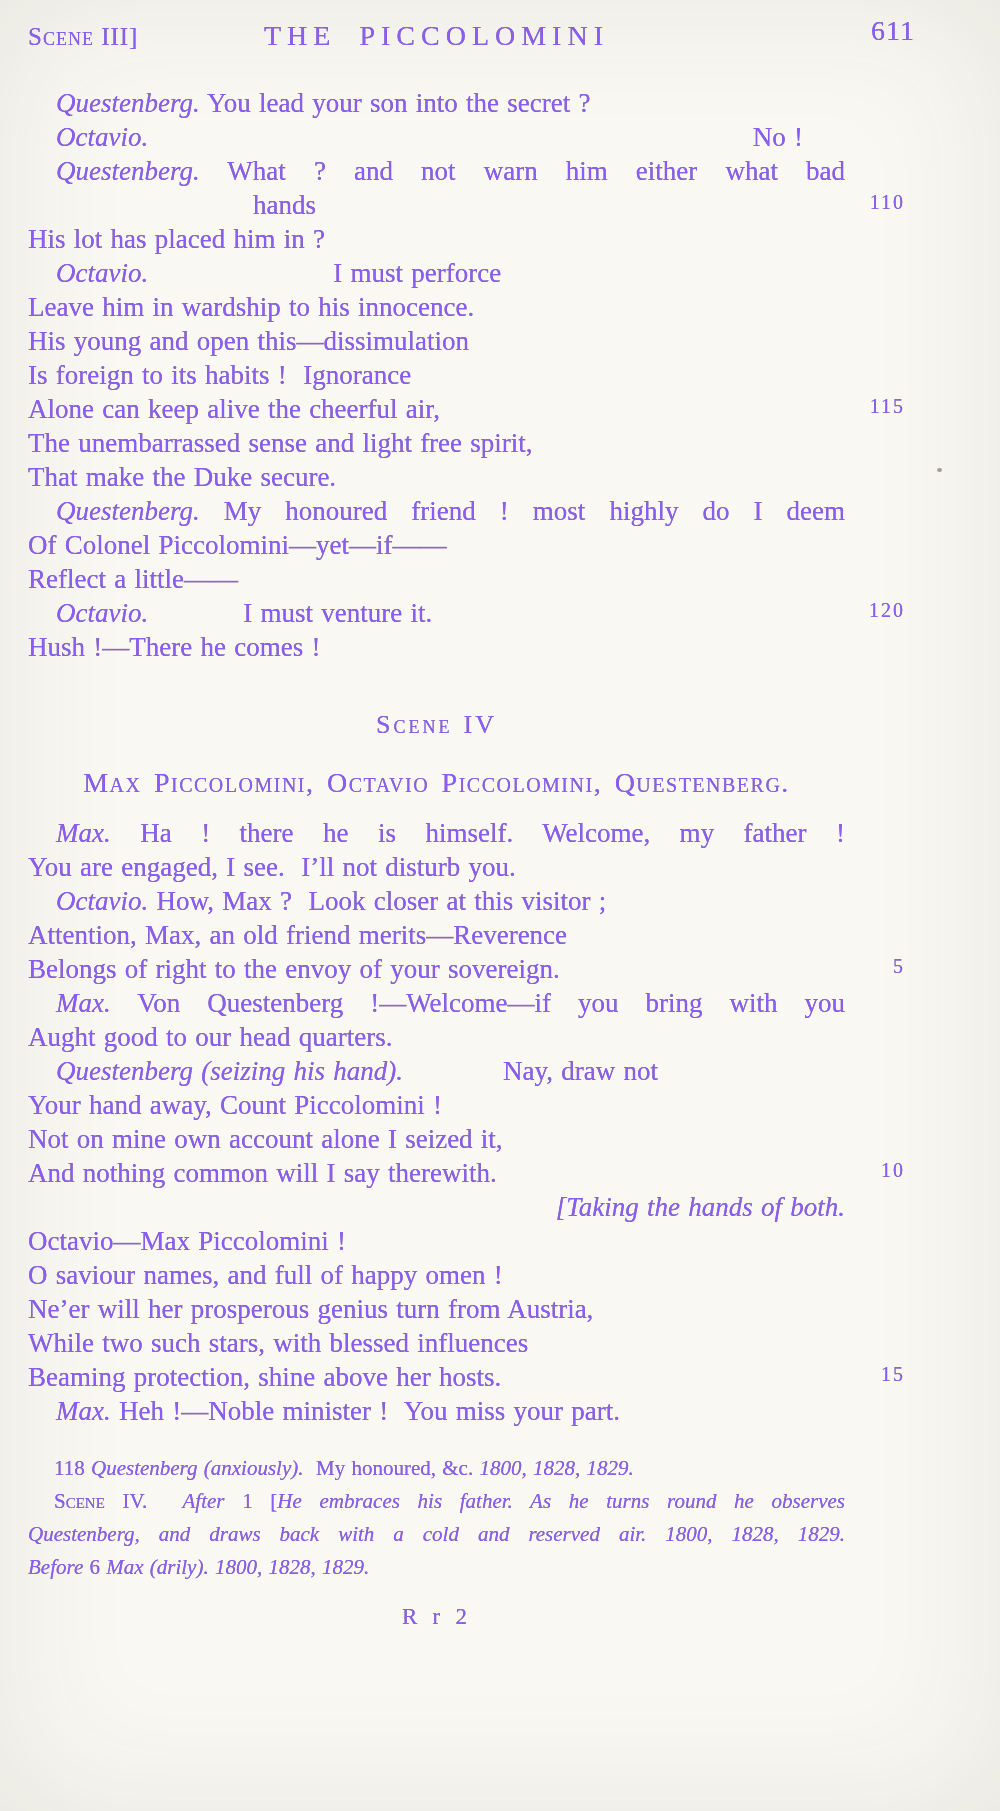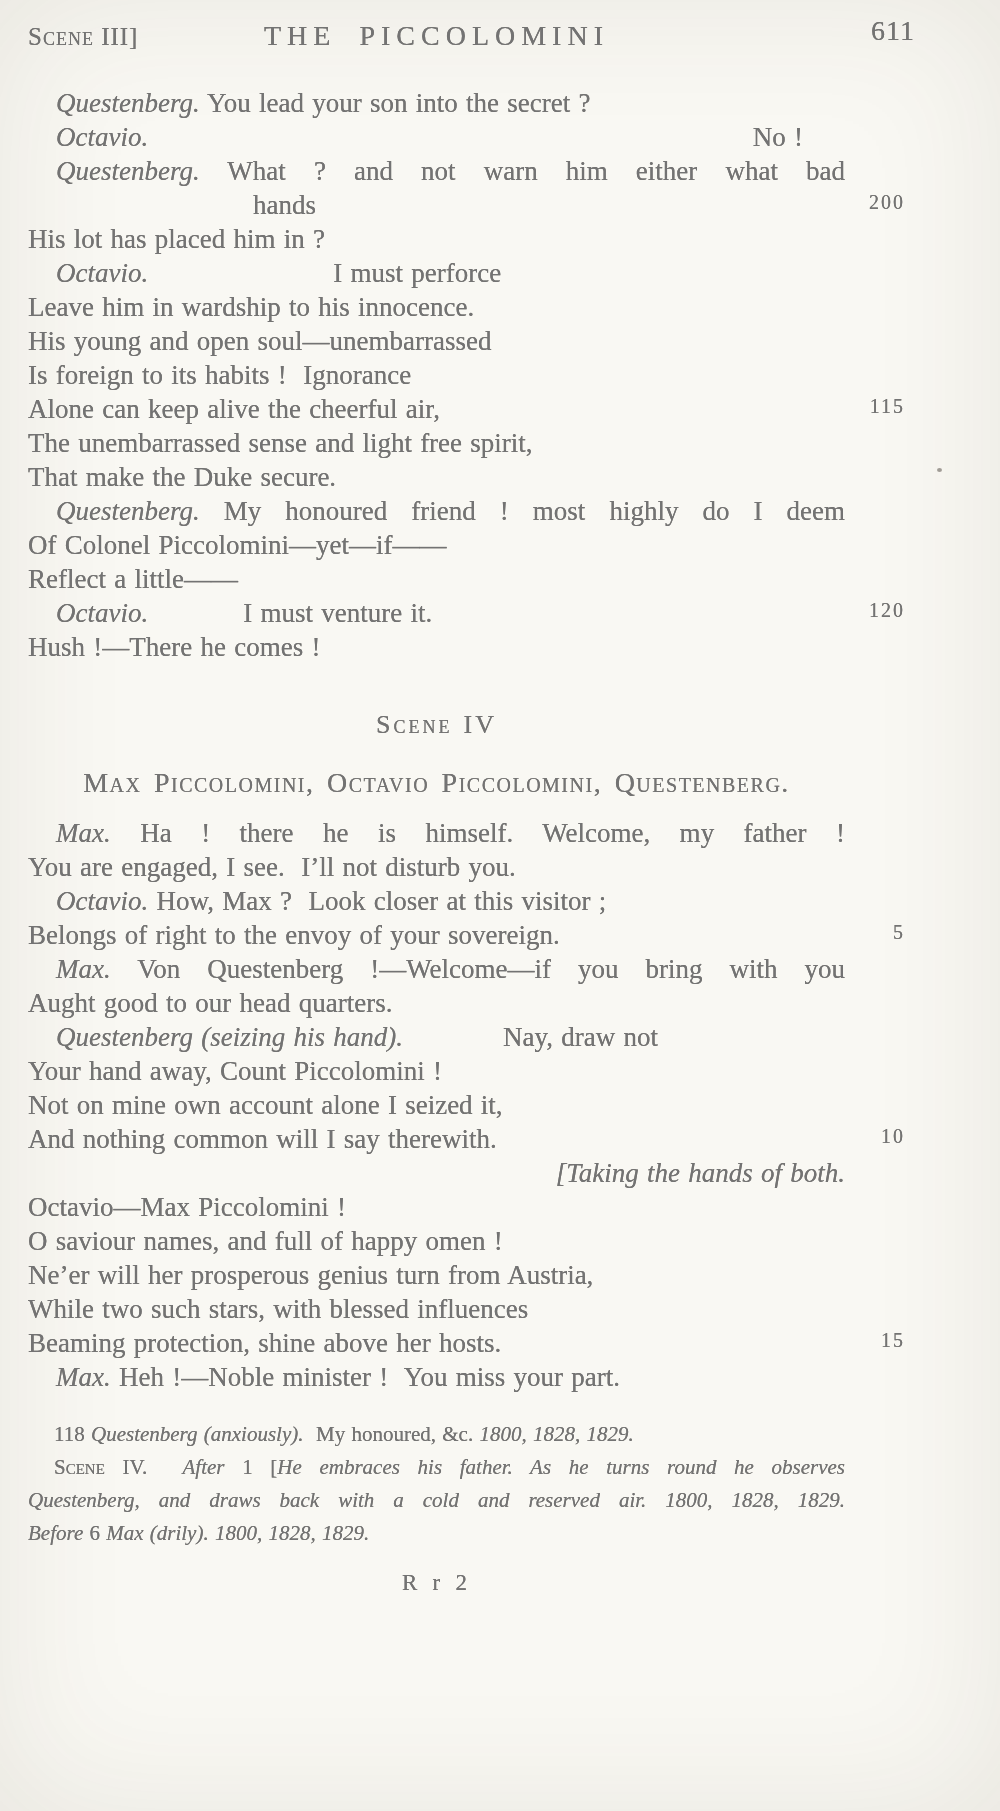--- a/index.html
+++ b/index.html
@@ -4,21 +4,21 @@
 <style>
   html,body { margin:0; padding:0; background:#e9e7e2; }
   .page {
     position:relative;
     width:1000px; height:1811px;
     margin:0 auto;
     background:#f9f8f3;
     box-shadow: inset 0 0 140px rgba(70,60,35,.09);
     overflow:hidden;
     font-family:"Liberation Serif","DejaVu Serif",serif;
-    color:#737373;
+    color:#8b5cf6;
     text-shadow:0 0 .5px rgba(20,15,10,.55);
   }
   
   .runhead {
     position:relative;
     display:grid;
     grid-template-columns:1fr auto 1fr;
     align-items:baseline;
     margin:20px 155px 0 28px;
   }
@@ -93,43 +93,44 @@
     <span class="scene">Scene III]</span>
     <span class="title">THE PICCOLOMINI</span>
     <span class="pageno">611</span>
   </header>
 
   <main class="textblock">
     <section id="scene3-lines">
         <div class="line ind1"><span class="it">Questenberg.</span><span> You lead your son into the secret ?</span></div>
         <div class="line ind1"><span class="it">Octavio.</span><span class="rightpart">No !</span></div>
         <div class="line ind1 stretch"><span class="it">Questenberg.</span><span> What ? and not warn him either what bad</span></div>
-        <div class="line ind2"><span>hands</span><span class="lnum">200</span></div>
+        <div class="line ind2"><span>hands</span><span class="lnum">110</span></div>
         <div class="line"><span>His lot has placed him in ?</span></div>
         <div class="line ind1"><span class="it">Octavio.</span><span style="margin-left: 185px;">I must perforce</span></div>
         <div class="line"><span>Leave him in wardship to his innocence.</span></div>
-        <div class="line"><span>His young and open soul—unembarrassed</span></div>
+        <div class="line"><span>His young and open this—dissimulation</span></div>
         <div class="line"><span>Is foreign to its habits !&nbsp; Ignorance</span></div>
         <div class="line"><span>Alone can keep alive the cheerful air,</span><span class="lnum">115</span></div>
         <div class="line"><span>The unembarrassed sense and light free spirit,</span></div>
         <div class="line"><span>That make the Duke secure.</span></div>
         <div class="line ind1 stretch"><span class="it">Questenberg.</span><span> My honoured friend ! most highly do I deem</span></div>
         <div class="line"><span>Of Colonel Piccolomini—yet—if——</span></div>
         <div class="line"><span>Reflect a little——</span></div>
         <div class="line ind1"><span class="it">Octavio.</span><span style="margin-left: 95px; text-align: right;">I must venture it.</span><span class="lnum">120</span></div>
         <div class="line"><span>Hush !—There he comes !</span></div>
       </section>
 
     <h2 class="scene-heading">Scene IV</h2>
     <div class="characters">Max Piccolomini, Octavio Piccolomini, Questenberg.</div>
 
     <section id="scene4-lines">
         <div class="line ind1 stretch"><span class="it">Max.</span><span> Ha ! there he is himself. Welcome, my father !</span></div>
         <div class="line"><span>You are engaged, I see.&nbsp; I’ll not disturb you.</span></div>
         <div class="line ind1"><span class="it">Octavio.</span><span> How, Max ?&nbsp; Look closer at this visitor ;</span></div>
+        <div class="line"><span>Attention, Max, an old friend merits—Reverence</span></div>
         <div class="line"><span>Belongs of right to the envoy of your sovereign.</span><span class="lnum">5</span></div>
         <div class="line ind1 stretch"><span class="it">Max.</span><span> Von Questenberg !—Welcome—if you bring with you</span></div>
         <div class="line"><span>Aught good to our head quarters.</span></div>
         <div class="line ind1"><span class="it">Questenberg (seizing his hand).</span><span style="margin-left: 100px;">Nay, draw not</span></div>
         <div class="line"><span>Your hand away, Count Piccolomini !</span></div>
         <div class="line"><span>Not on mine own account alone I seized it,</span></div>
         <div class="line"><span>And nothing common will I say therewith.</span><span class="lnum">10</span></div>
         <div class="line al-right"><span class="it">[Taking the hands of both.</span></div>
         <div class="line"><span>Octavio—Max Piccolomini !</span></div>
         <div class="line"><span>O saviour names, and full of happy omen !</span></div>

